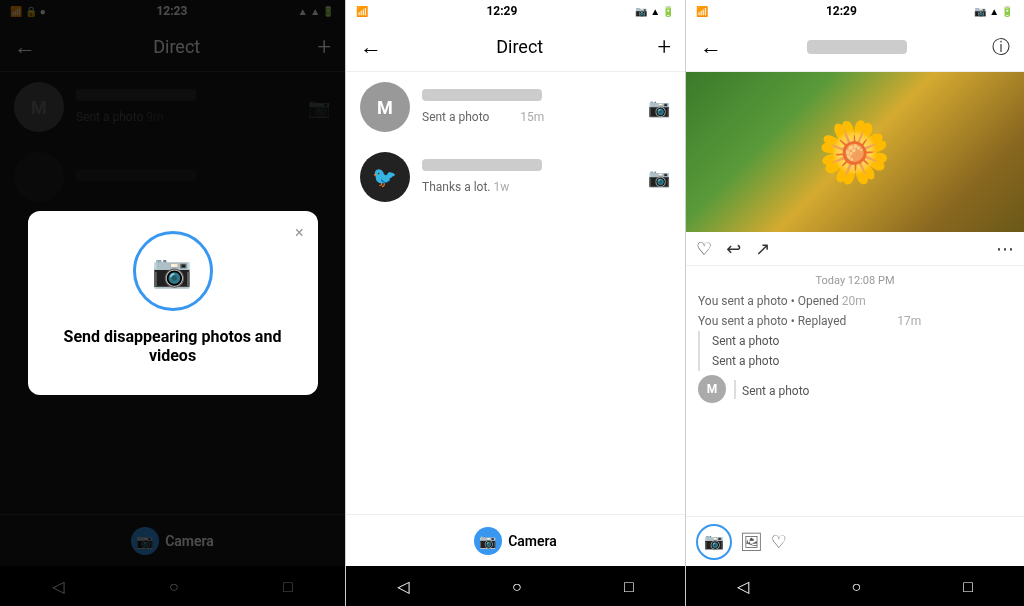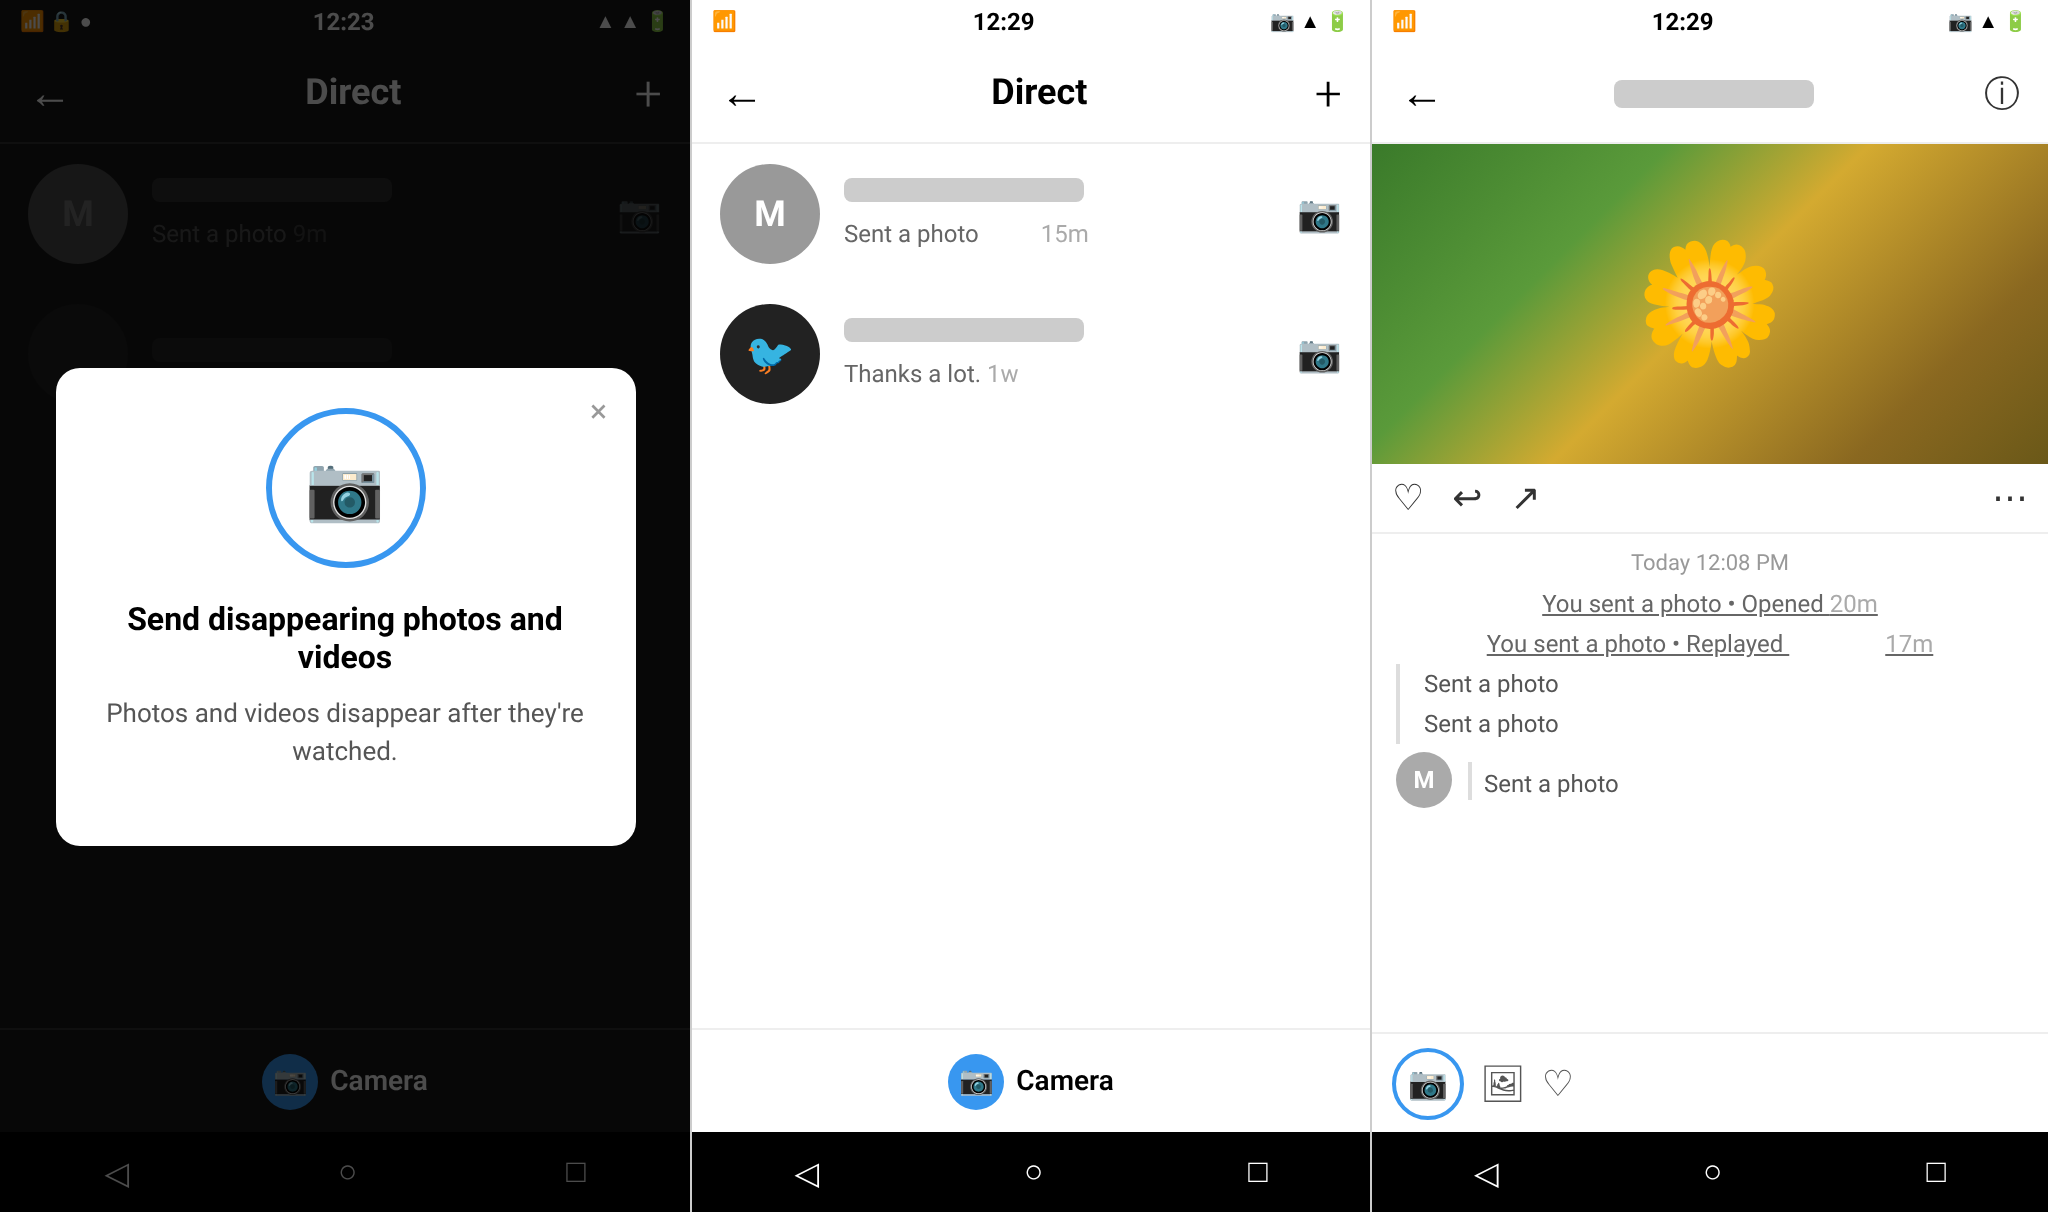--- a/index.html
+++ b/index.html
@@ -57,21 +57,21 @@
       display: flex;
       align-items: center;
       justify-content: space-between;
       padding: 8px 14px;
       height: 50px;
     }
     .nav-bar.dark { background: #1a1a1a; border-bottom: 1px solid #333; }
     .nav-bar.light { background: #fff; border-bottom: 1px solid #eee; }
     .nav-title {
       font-size: 18px;
-      font-weight: 700;
+      font-weight: 400;
     }
     .nav-title.dark { color: #fff; }
     .nav-title.light { color: #000; }
     .nav-icon { font-size: 20px; cursor: pointer; }
     .nav-icon.dark { color: #fff; }
     .nav-icon.light { color: #000; }
     .nav-back { font-size: 22px; }
     .nav-plus { font-size: 24px; font-weight: 300; }
 
     
@@ -262,25 +262,24 @@
       border-bottom: 1px solid #eee;
     }
     .chat-action-icon { font-size: 18px; color: #333; cursor: pointer; }
     .chat-timestamp {
       text-align: center;
       font-size: 11px;
       color: #999;
       padding: 8px 0 4px;
     }
     .chat-msg {
-      text-align: center;
+      text-align: left;
       font-size: 12px;
       color: #666;
       padding: 3px 12px;
-      text-decoration: underline;
     }
     .chat-received {
       display: flex;
       align-items: center;
       gap: 8px;
       padding: 4px 12px;
     }
     .small-avatar {
       width: 28px;
       height: 28px;
@@ -378,21 +377,20 @@
     </div>
   </div>
 
   <div class="modal-overlay">
     <div class="modal">
       <span class="modal-close">×</span>
       <div class="modal-icon-circle">
         <span class="modal-camera-icon">📷</span>
       </div>
       <div class="modal-title">Send disappearing photos and videos</div>
-      <div class="modal-desc">Photos and videos disappear after they're watched.</div>
     </div>
   </div>
 
   <div class="bottom-bar dark">
     <div class="camera-btn dark">
       <div class="camera-icon-circle">📷</div>
       <span>Camera</span>
     </div>
   </div>
 

